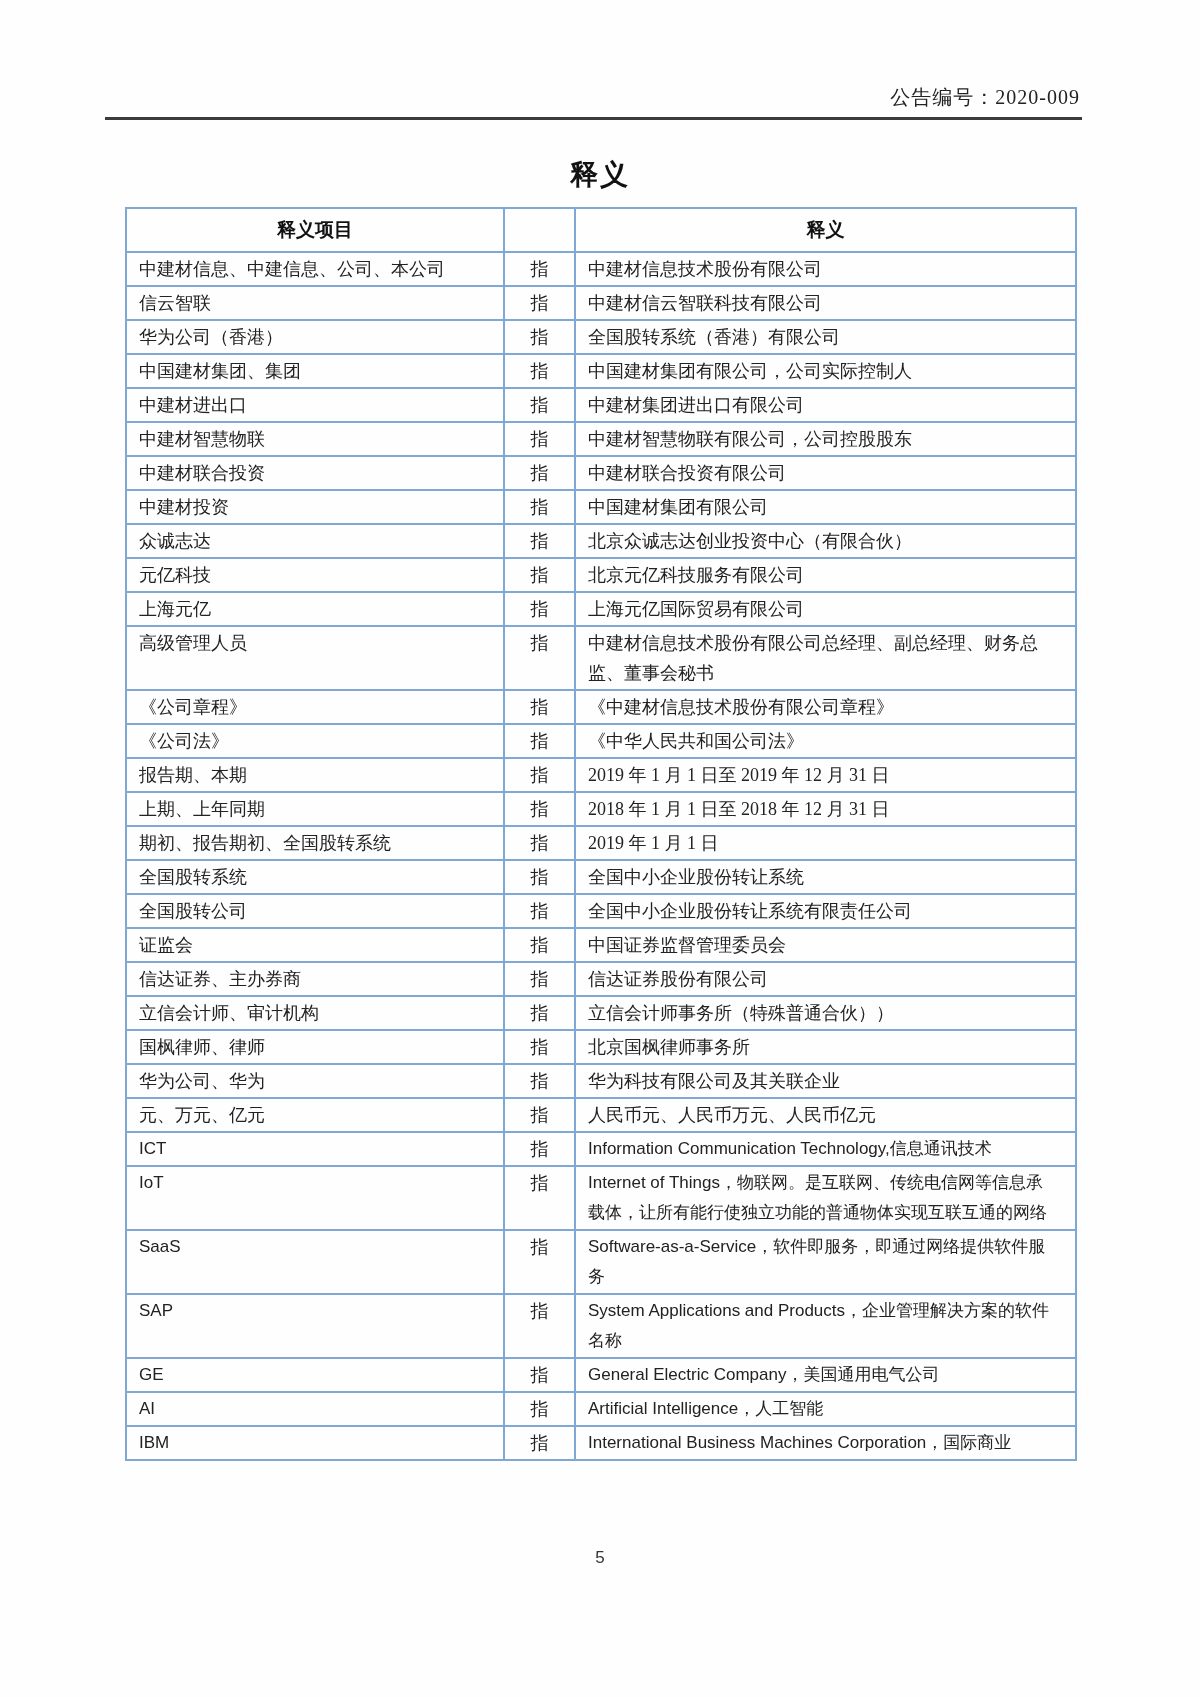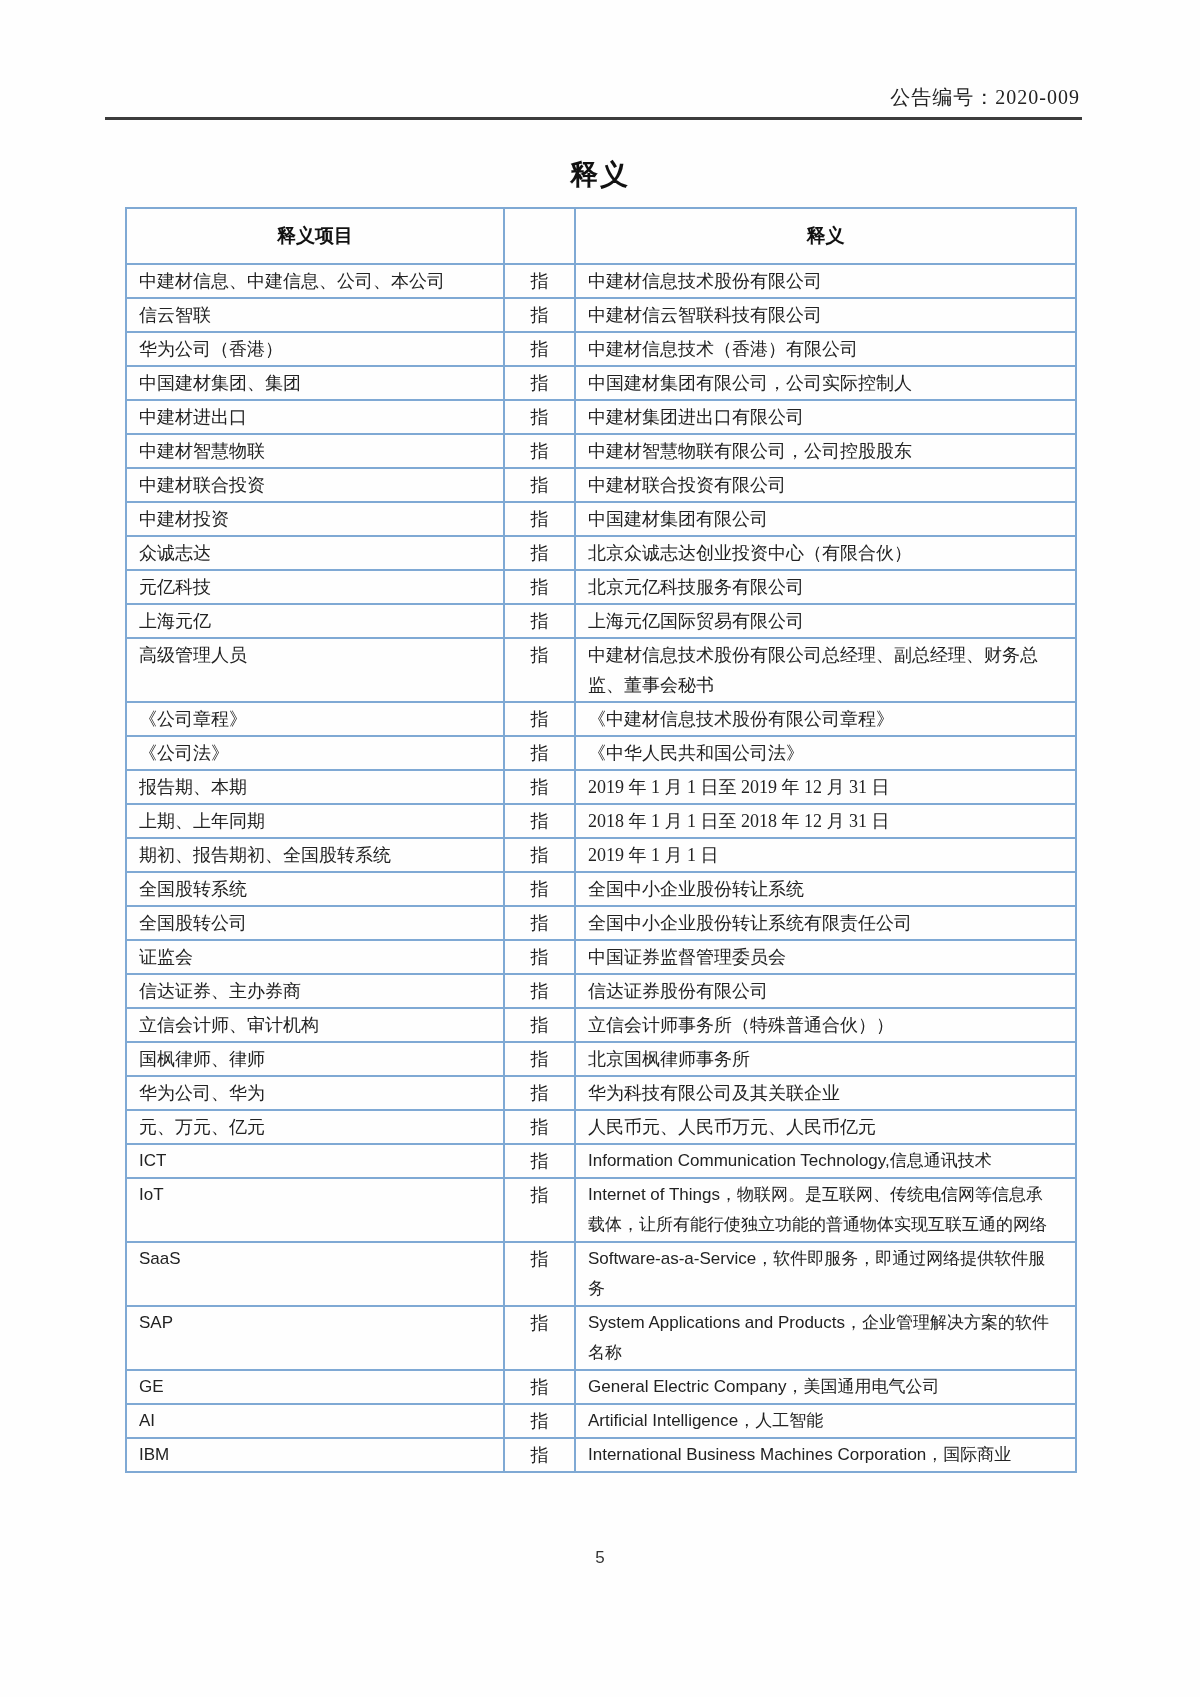--- a/index.html
+++ b/index.html
@@ -58,21 +58,21 @@
     vertical-align: top;
     line-height: 30px;
     padding: 1px 12px;
     word-break: break-all;
   }
   .def-table th {
     font-size: 19px;
     font-weight: bold;
     text-align: center;
     line-height: 34px;
-    padding: 10px 4px;
+    padding: 4px 4px;
     color: #111;
   }
   .def-table td.refers-cell { text-align: center; padding: 1px 2px; }
   .def-table td.def-cell { padding-right: 16px; }
 
   
   .def-table tr.latin td.term-cell,
   .def-table tr.latin td.def-cell {
     font-family: "Liberation Sans", "DejaVu Sans", sans-serif;
     font-size: 17px;
@@ -120,21 +120,21 @@
           <td class="def-cell">中建材信息技术股份有限公司</td>
         </tr>
         <tr>
           <td class="term-cell">信云智联</td>
           <td class="refers-cell">指</td>
           <td class="def-cell">中建材信云智联科技有限公司</td>
         </tr>
         <tr>
           <td class="term-cell">华为公司（香港）</td>
           <td class="refers-cell">指</td>
-          <td class="def-cell">中建材信息技术（香港）有限公司</td>
+          <td class="def-cell">全国股转系统（香港）有限公司</td>
         </tr>
         <tr>
           <td class="term-cell">中国建材集团、集团</td>
           <td class="refers-cell">指</td>
           <td class="def-cell">中国建材集团有限公司，公司实际控制人</td>
         </tr>
         <tr>
           <td class="term-cell">中建材进出口</td>
           <td class="refers-cell">指</td>
           <td class="def-cell">中建材集团进出口有限公司</td>

